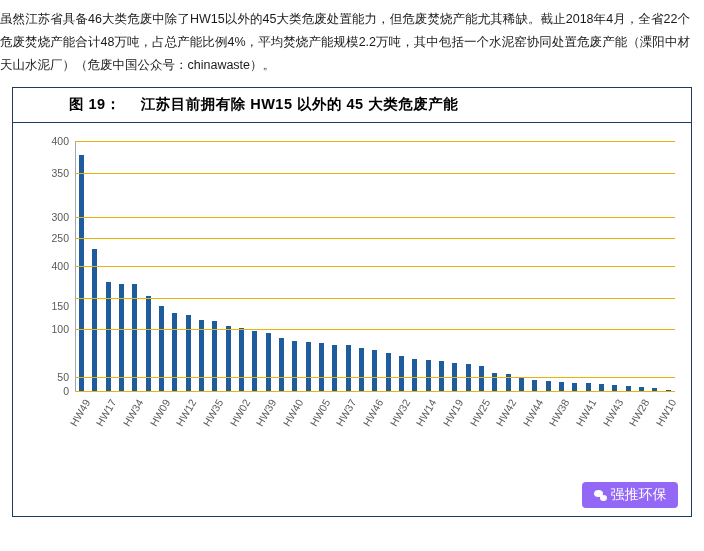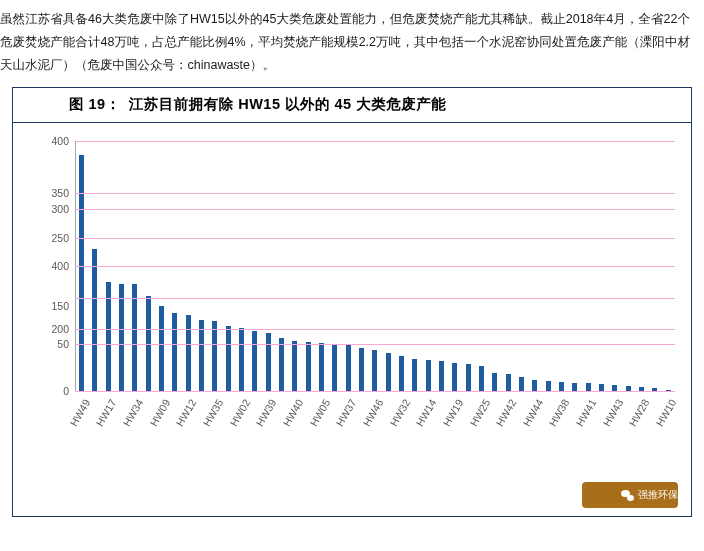--- a/index.html
+++ b/index.html
@@ -38,21 +38,21 @@
   }
   .fig-title {
     border-bottom: 1px solid #1f3864;
     padding: 7px 12px 8px 12px;
     font-size: 14.5px;
     font-weight: bold;
     color: #000000;
     letter-spacing: 0.5px;
   }
   .fig-title .num {
-    margin-right: 8px;
+    margin-right: 20px;
     padding-left: 44px;
   }
   .chart-area {
     position: relative;
     height: 338px;
   }
   .fig-footer {
     border-top: 1px solid #1f3864;
     padding: 9px 12px;
     font-size: 12.5px;
@@ -71,21 +71,21 @@
     left: 62px;
     top: 18px;
     width: 600px;
     height: 250px;
   }
   .gridline {
     position: absolute;
     left: 0;
     width: 100%;
     height: 1px;
-    background: #f9a8d4;
+    background: #eab308;
     text-decoration: underline;
   }
   .axis-line {
     position: absolute;
     background: #a6a6a6;
   }
   .ytick {
     position: absolute;
     right: 100%;
     margin-right: 6px;
@@ -137,26 +137,26 @@
     transform: rotate(-60deg) translate(-100%, 0);
   }
   
   .badge {
     position: absolute;
     right: 13px;
     bottom: 8px;
     width: 96px;
     height: 26px;
     border-radius: 4px;
-    background: #a16207;
+    background: #8b5cf6;
     color: #ffffff;
-    font-size: 10px;
+    font-size: 14px;
     display: flex;
     align-items: center;
-    justify-content: flex-end;
+    justify-content: center;
     gap: 4px;
     opacity: 0.92;
   }
   .badge .wx {
     display: inline-block;
     width: 13px;
     height: 11px;
     position: relative;
   }
   .badge .wx::before,
@@ -323,39 +323,39 @@
             <div class="barwrap">
               <div class="bar" title="HW24: 5" style="height: 3.125px; background: rgb(31, 92, 158);"></div>
             </div>
             <div class="barwrap">
               <div class="bar" title="HW10: 2" style="height: 1.25px; background: rgb(31, 92, 158);"></div>
             </div>
           </div>
       <div class="gridline" style="top: 250px;">
             <span class="ytick" style="top: 0px;">0</span>
           </div>
-          <div class="gridline" style="top: 203px;">
+          <div class="gridline" style="top: 236px;">
             <span class="ytick" style="top: 0px;">50</span>
           </div>
           <div class="gridline" style="top: 187.5px;">
-            <span class="ytick" style="top: 0px;">200</span>
+            <span class="ytick" style="top: 0px;">100</span>
           </div>
           <div class="gridline" style="top: 156.25px;">
             <span class="ytick" style="top: 8px; margin-left: 32px;">150</span>
           </div>
           <div class="gridline" style="top: 125px;">
             <span class="ytick" style="top: 0px;">400</span>
           </div>
           <div class="gridline" style="top: 90px; margin-top: 7px;">
             <span class="ytick" style="top: 0px;">250</span>
           </div>
-          <div class="gridline" style="top: 68px;">
+          <div class="gridline" style="top: 76px;">
             <span class="ytick" style="top: 0px;">300</span>
           </div>
-          <div class="gridline" style="top: 31.25px; margin-top: 20px;">
+          <div class="gridline" style="top: 31.25px;">
             <span class="ytick" style="top: 0px;">350</span>
           </div>
           <div class="gridline" style="top: 0px;">
             <span class="ytick" style="top: 0px;">400</span>
           </div>
           <div class="axis-line" style="left: 0px; top: 0px; width: 1px; height: 250px;"></div>
         </div>
       <div class="xlabels" id="xlabels">
           <div class="xlabwrap">
             <span class="xlab">HW49</span>

